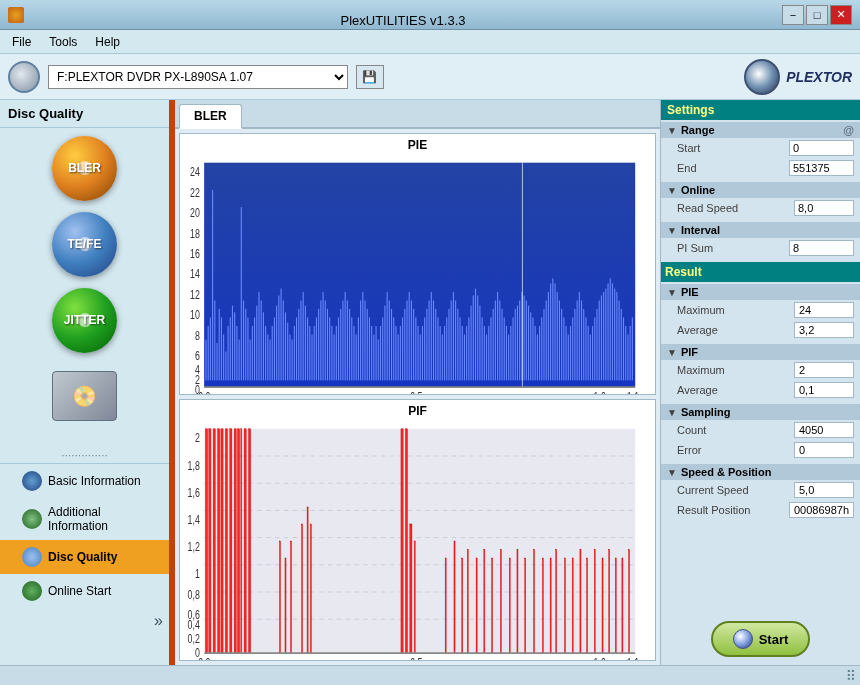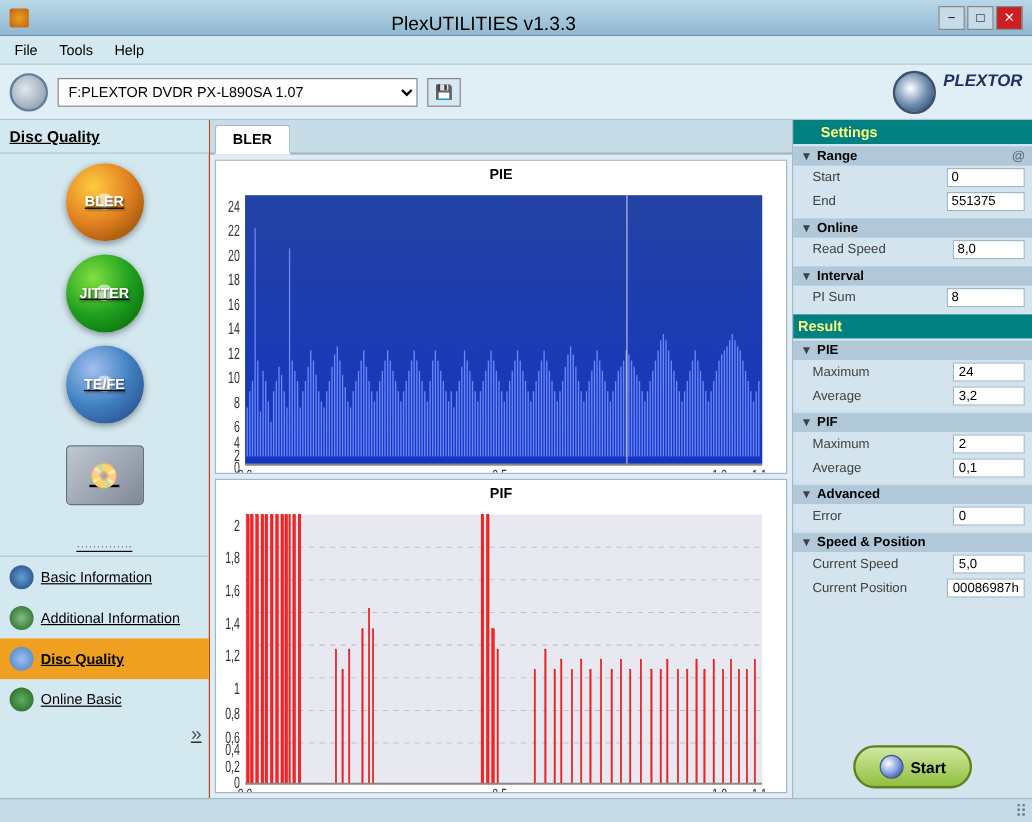--- a/index.html
+++ b/index.html
@@ -10,21 +10,21 @@
       background: linear-gradient(to bottom, #b8d8e8, #90b8d0);
       height: 30px;
       display: flex;
       align-items: center;
       justify-content: space-between;
       padding: 0 8px;
       border-bottom: 1px solid #7090a8;
     }
     .title-bar-left { display: flex; align-items: center; gap: 4px; }
     .title-icon { width: 16px; height: 16px; background: radial-gradient(circle, #e8a020, #c06010); border-radius: 2px; }
-    .title-text { font-size: 16px; color: #000; flex: 1; text-align: center; margin-top: 12px; }
+    .title-text { font-size: 13px; color: #000; flex: 1; text-align: center; margin-top: 12px; }
     .title-controls { display: flex; gap: 2px; }
     .title-btn {
       width: 22px; height: 20px; border: 1px solid #888;
       display: flex; align-items: center; justify-content: center;
       font-size: 11px; cursor: pointer; background: #c8dce8;
     }
     .title-btn.close { background: #cc2020; color: white; }
     .title-btn.restore { background: #c8dce8; }
 
     
@@ -68,43 +68,42 @@
     }
     .save-btn {
       width: 28px; height: 24px;
       border: 1px solid #888;
       background: #d8e8f0;
       cursor: pointer;
       display: flex; align-items: center; justify-content: center;
     }
     .plextor-logo {
       margin-left: auto;
-      display: flex; align-items: flex-start; gap: 6px;
+      display: flex; align-items: center; gap: 6px;
     }
     .plextor-disc {
       width: 36px; height: 36px;
       background: radial-gradient(circle at 40% 40%, #ffffff, #7090b0, #203050);
       border-radius: 50%;
       border: 2px solid #405070;
     }
 
     
     .main-layout {
       display: flex;
       height: calc(685px - 30px - 24px - 46px - 20px);
     }
 
     
     .sidebar {
       width: 175px;
       background: #d4e8f0;
-      border-right: 1px solid #c2410c;
+      border-right: 6px solid #c2410c;
       display: flex;
       flex-direction: column;
-      text-decoration: underline;
     }
     .sidebar-header {
       background: #d4e8f0;
       padding: 6px 8px;
       font-weight: bold;
       font-size: 13px;
       border-bottom: 1px solid #aac8d8;
     }
     .disc-icons-area {
       padding: 4px;
@@ -157,21 +156,21 @@
       text-align: center; padding: 2px;
       color: #608090; font-size: 10px;
     }
 
     
     .sidebar-nav {
       border-top: 1px solid #aac8d8;
     }
     .nav-item {
       display: flex; align-items: center; gap: 6px;
-      padding: 7px 8px;
+      padding: 7px 22px;
       cursor: pointer;
       font-size: 12px;
     }
     .nav-item.active { background: #f0a020; font-weight: bold; }
     .nav-icon {
       width: 20px; height: 20px;
       border-radius: 50%;
       flex-shrink: 0;
     }
     .nav-icon-basic { background: radial-gradient(circle, #60a0d0, #204080); }
@@ -255,21 +254,21 @@
       background: #d4e4ee;
       border-left: 1px solid #a0b8c8;
       display: flex;
       flex-direction: column;
       font-size: 11px;
     }
     .panel-section-header {
       background: #008080;
       color: #ffff80;
       font-weight: bold;
-      padding: 3px 23px;
+      padding: 3px 6px;
       font-size: 12px;
     }
     .panel-group {
       margin: 2px 0;
     }
     .panel-group-title {
       background: #b0c8d8;
       padding: 2px 6px;
       font-weight: bold;
       display: flex;
@@ -385,34 +384,34 @@
     <div class="disc-icons-area">
 
       <div class="disc-icon-btn">
         <div class="disc-icon-circle bler-disc">
           <div class="disc-hole"></div>
           <span class="disc-label">BLER</span>
         </div>
       </div>
 
       <div class="disc-icon-btn">
+        <div class="disc-icon-circle tefe-disc">
+          <div class="disc-hole"></div>
+          <span class="disc-label">TE/FE</span>
+        </div>
+      </div>
+
+      <div class="disc-icon-btn">
         <div class="disc-icon-circle jitter-disc">
           <div class="disc-hole"></div>
           <span class="disc-label">JITTER</span>
         </div>
       </div>
 
       <div class="disc-icon-btn">
-        <div class="disc-icon-circle tefe-disc">
-          <div class="disc-hole"></div>
-          <span class="disc-label">TE/FE</span>
-        </div>
-      </div>
-
-      <div class="disc-icon-btn">
         <div style="width:65px;height:50px;background:linear-gradient(135deg,#c0c8d0,#808898);border-radius:4px;border:1px solid #607080;display:flex;align-items:center;justify-content:center;">
           <span style="font-size:20px;">📀</span>
         </div>
       </div>
     </div>
 
     <div class="sidebar-scroll-indicator">··············</div>
 
     <div class="sidebar-nav">
       <div class="nav-item">
@@ -422,21 +421,21 @@
       <div class="nav-item">
         <div class="nav-icon nav-icon-additional"></div>
         <span>Additional Information</span>
       </div>
       <div class="nav-item active">
         <div class="nav-icon nav-icon-disc"></div>
         <span>Disc Quality</span>
       </div>
       <div class="nav-item">
         <div class="nav-icon nav-icon-online"></div>
-        <span>Online Basic</span>
+        <span>Online Start</span>
       </div>
     </div>
 
     <div class="sidebar-bottom-arrow">
       <span style="font-size:16px;">»</span>
     </div>
   </div>
 
   <div class="center-content">
 
@@ -880,39 +879,43 @@
       </div>
       <div class="panel-row">
         <span class="panel-label">Average</span>
         <span class="panel-value">0,1</span>
       </div>
     </div>
 
     <div class="panel-group">
       <div class="panel-group-title">
         <span class="collapse-indicator">▼</span>
-        <span>Advanced</span>
+        <span>Sampling</span>
+      </div>
+      <div class="panel-row">
+        <span class="panel-label">Count</span>
+        <span class="panel-value">4050</span>
       </div>
       <div class="panel-row">
         <span class="panel-label">Error</span>
         <span class="panel-value">0</span>
       </div>
     </div>
 
     <div class="panel-group">
       <div class="panel-group-title">
         <span class="collapse-indicator">▼</span>
         <span>Speed &amp; Position</span>
       </div>
       <div class="panel-row">
         <span class="panel-label">Current Speed</span>
         <span class="panel-value">5,0</span>
       </div>
       <div class="panel-row">
-        <span class="panel-label">Current Position</span>
+        <span class="panel-label">Result Position</span>
         <span class="panel-value">00086987h</span>
       </div>
     </div>
 
     <div class="start-btn-area">
       <button class="start-btn">
         <div class="start-disc-icon"></div>
         <span>Start</span>
       </button>
     </div>

